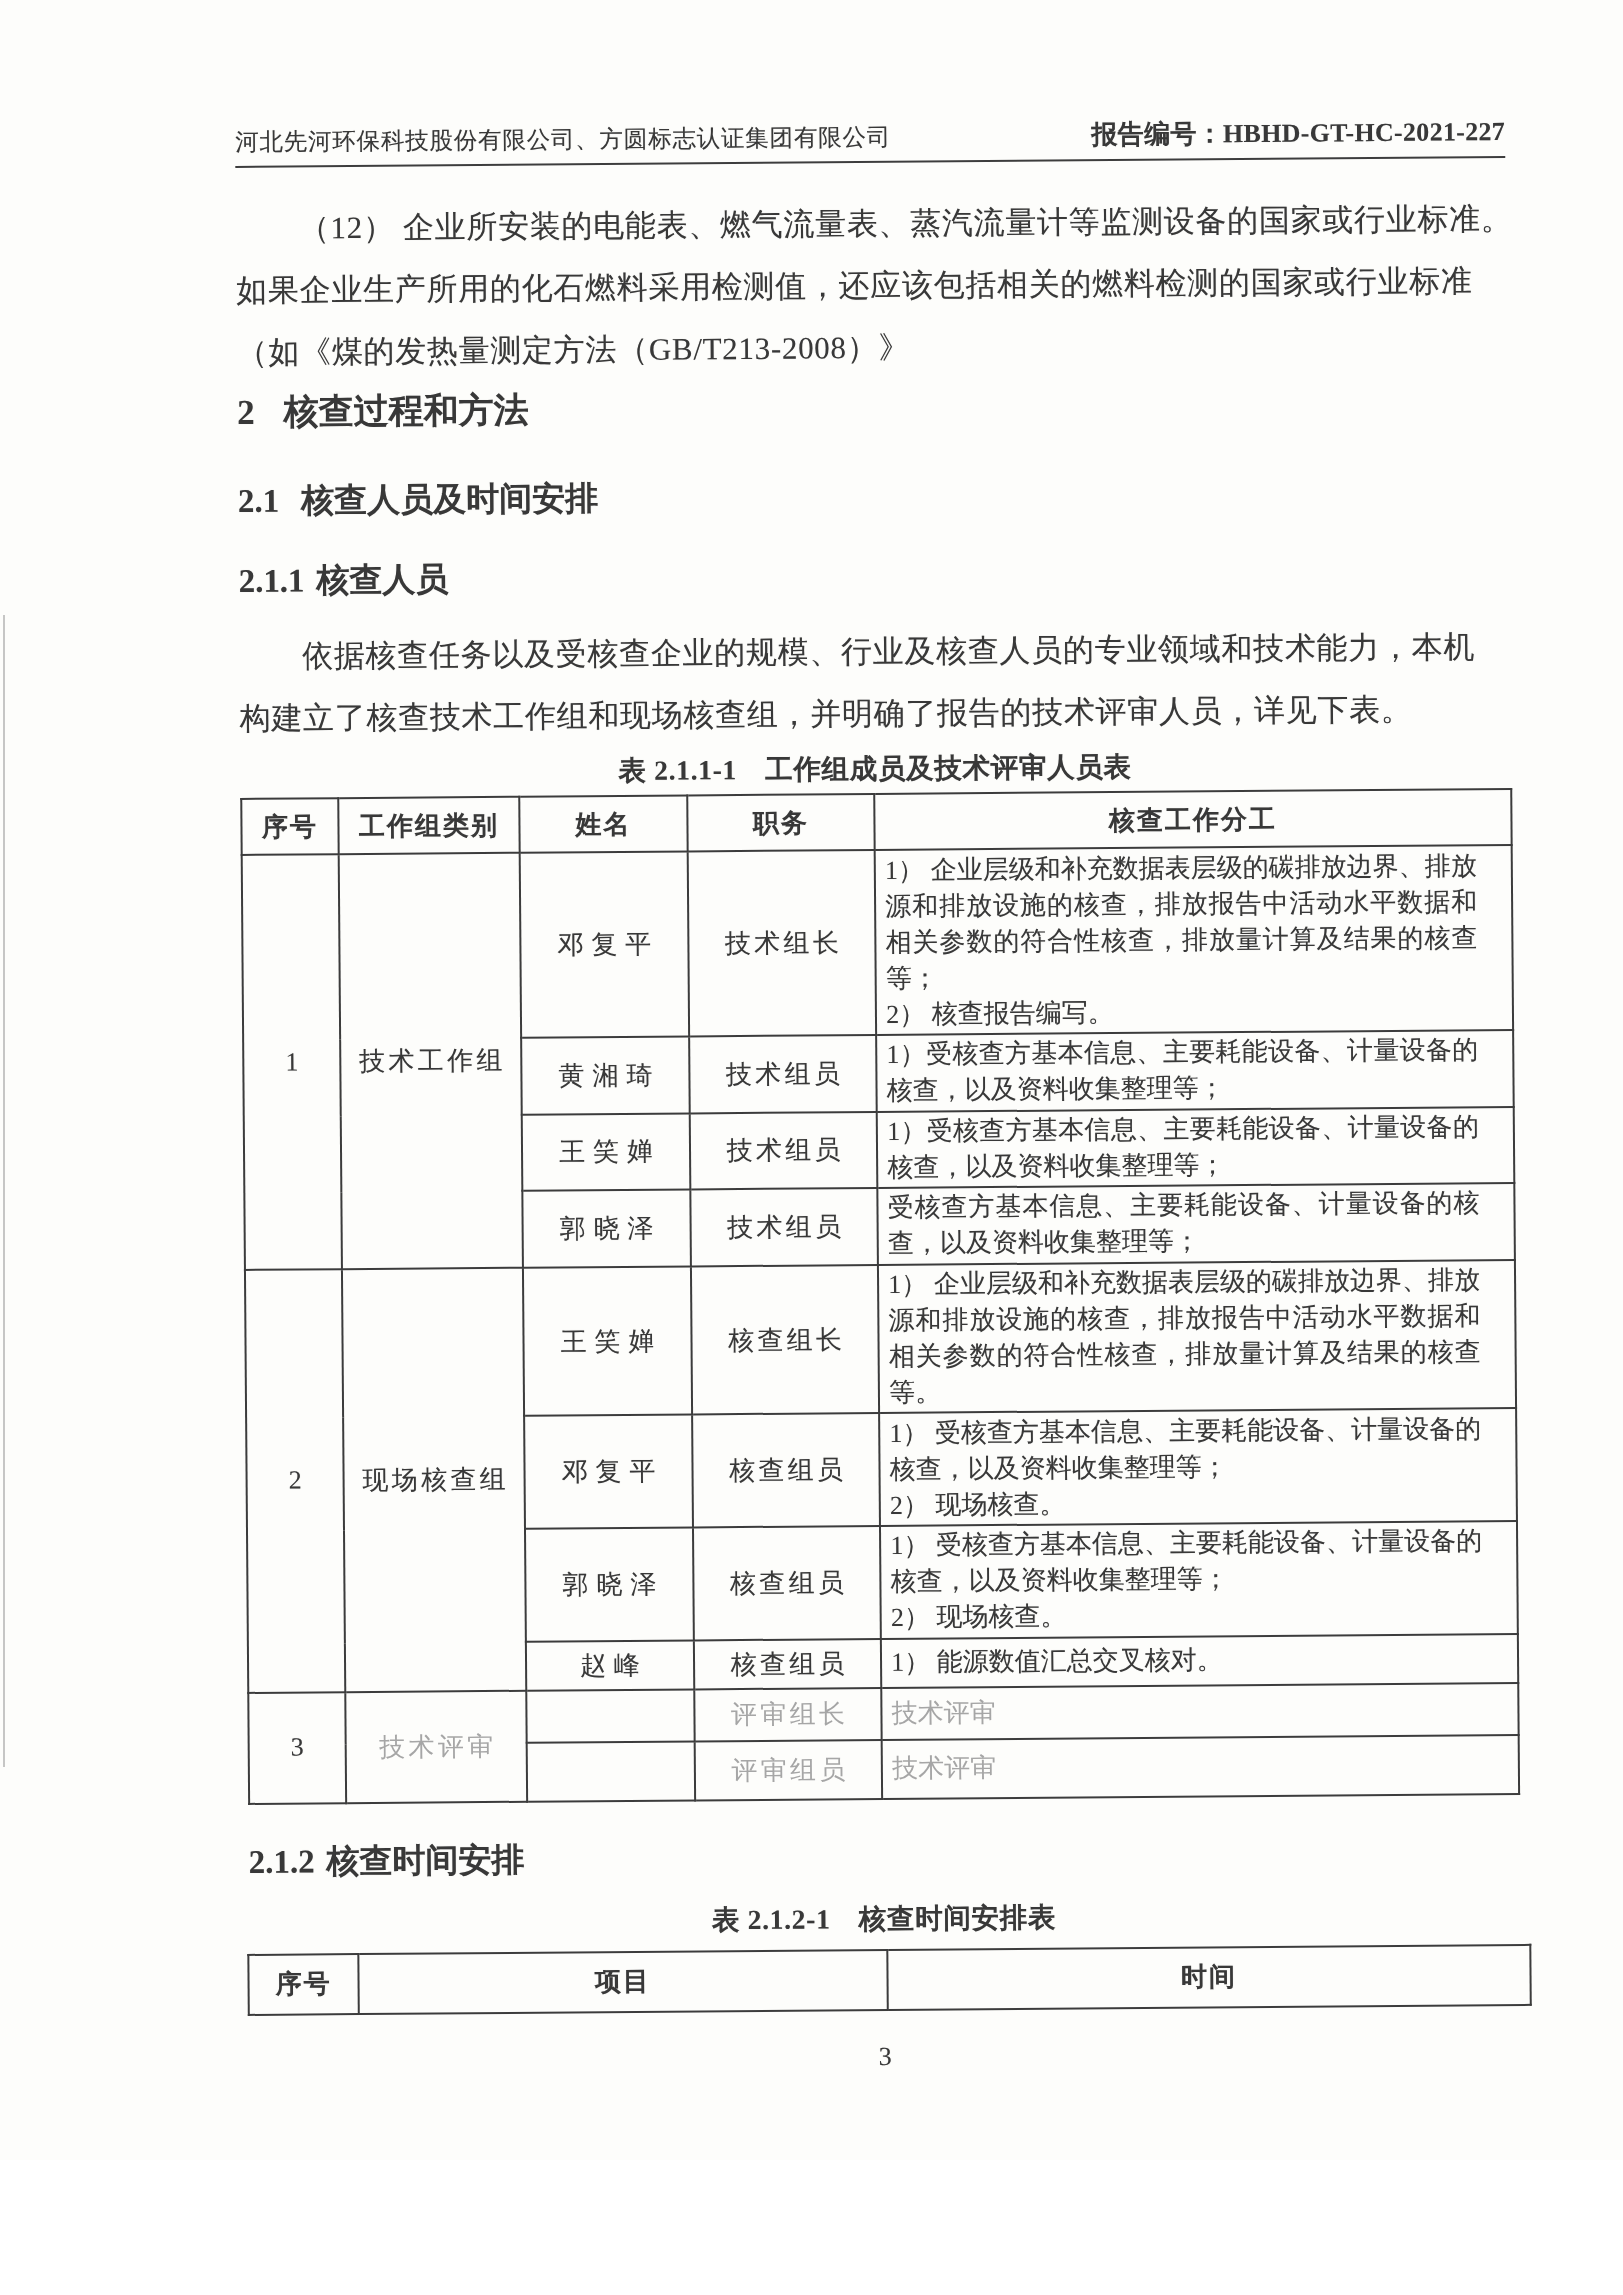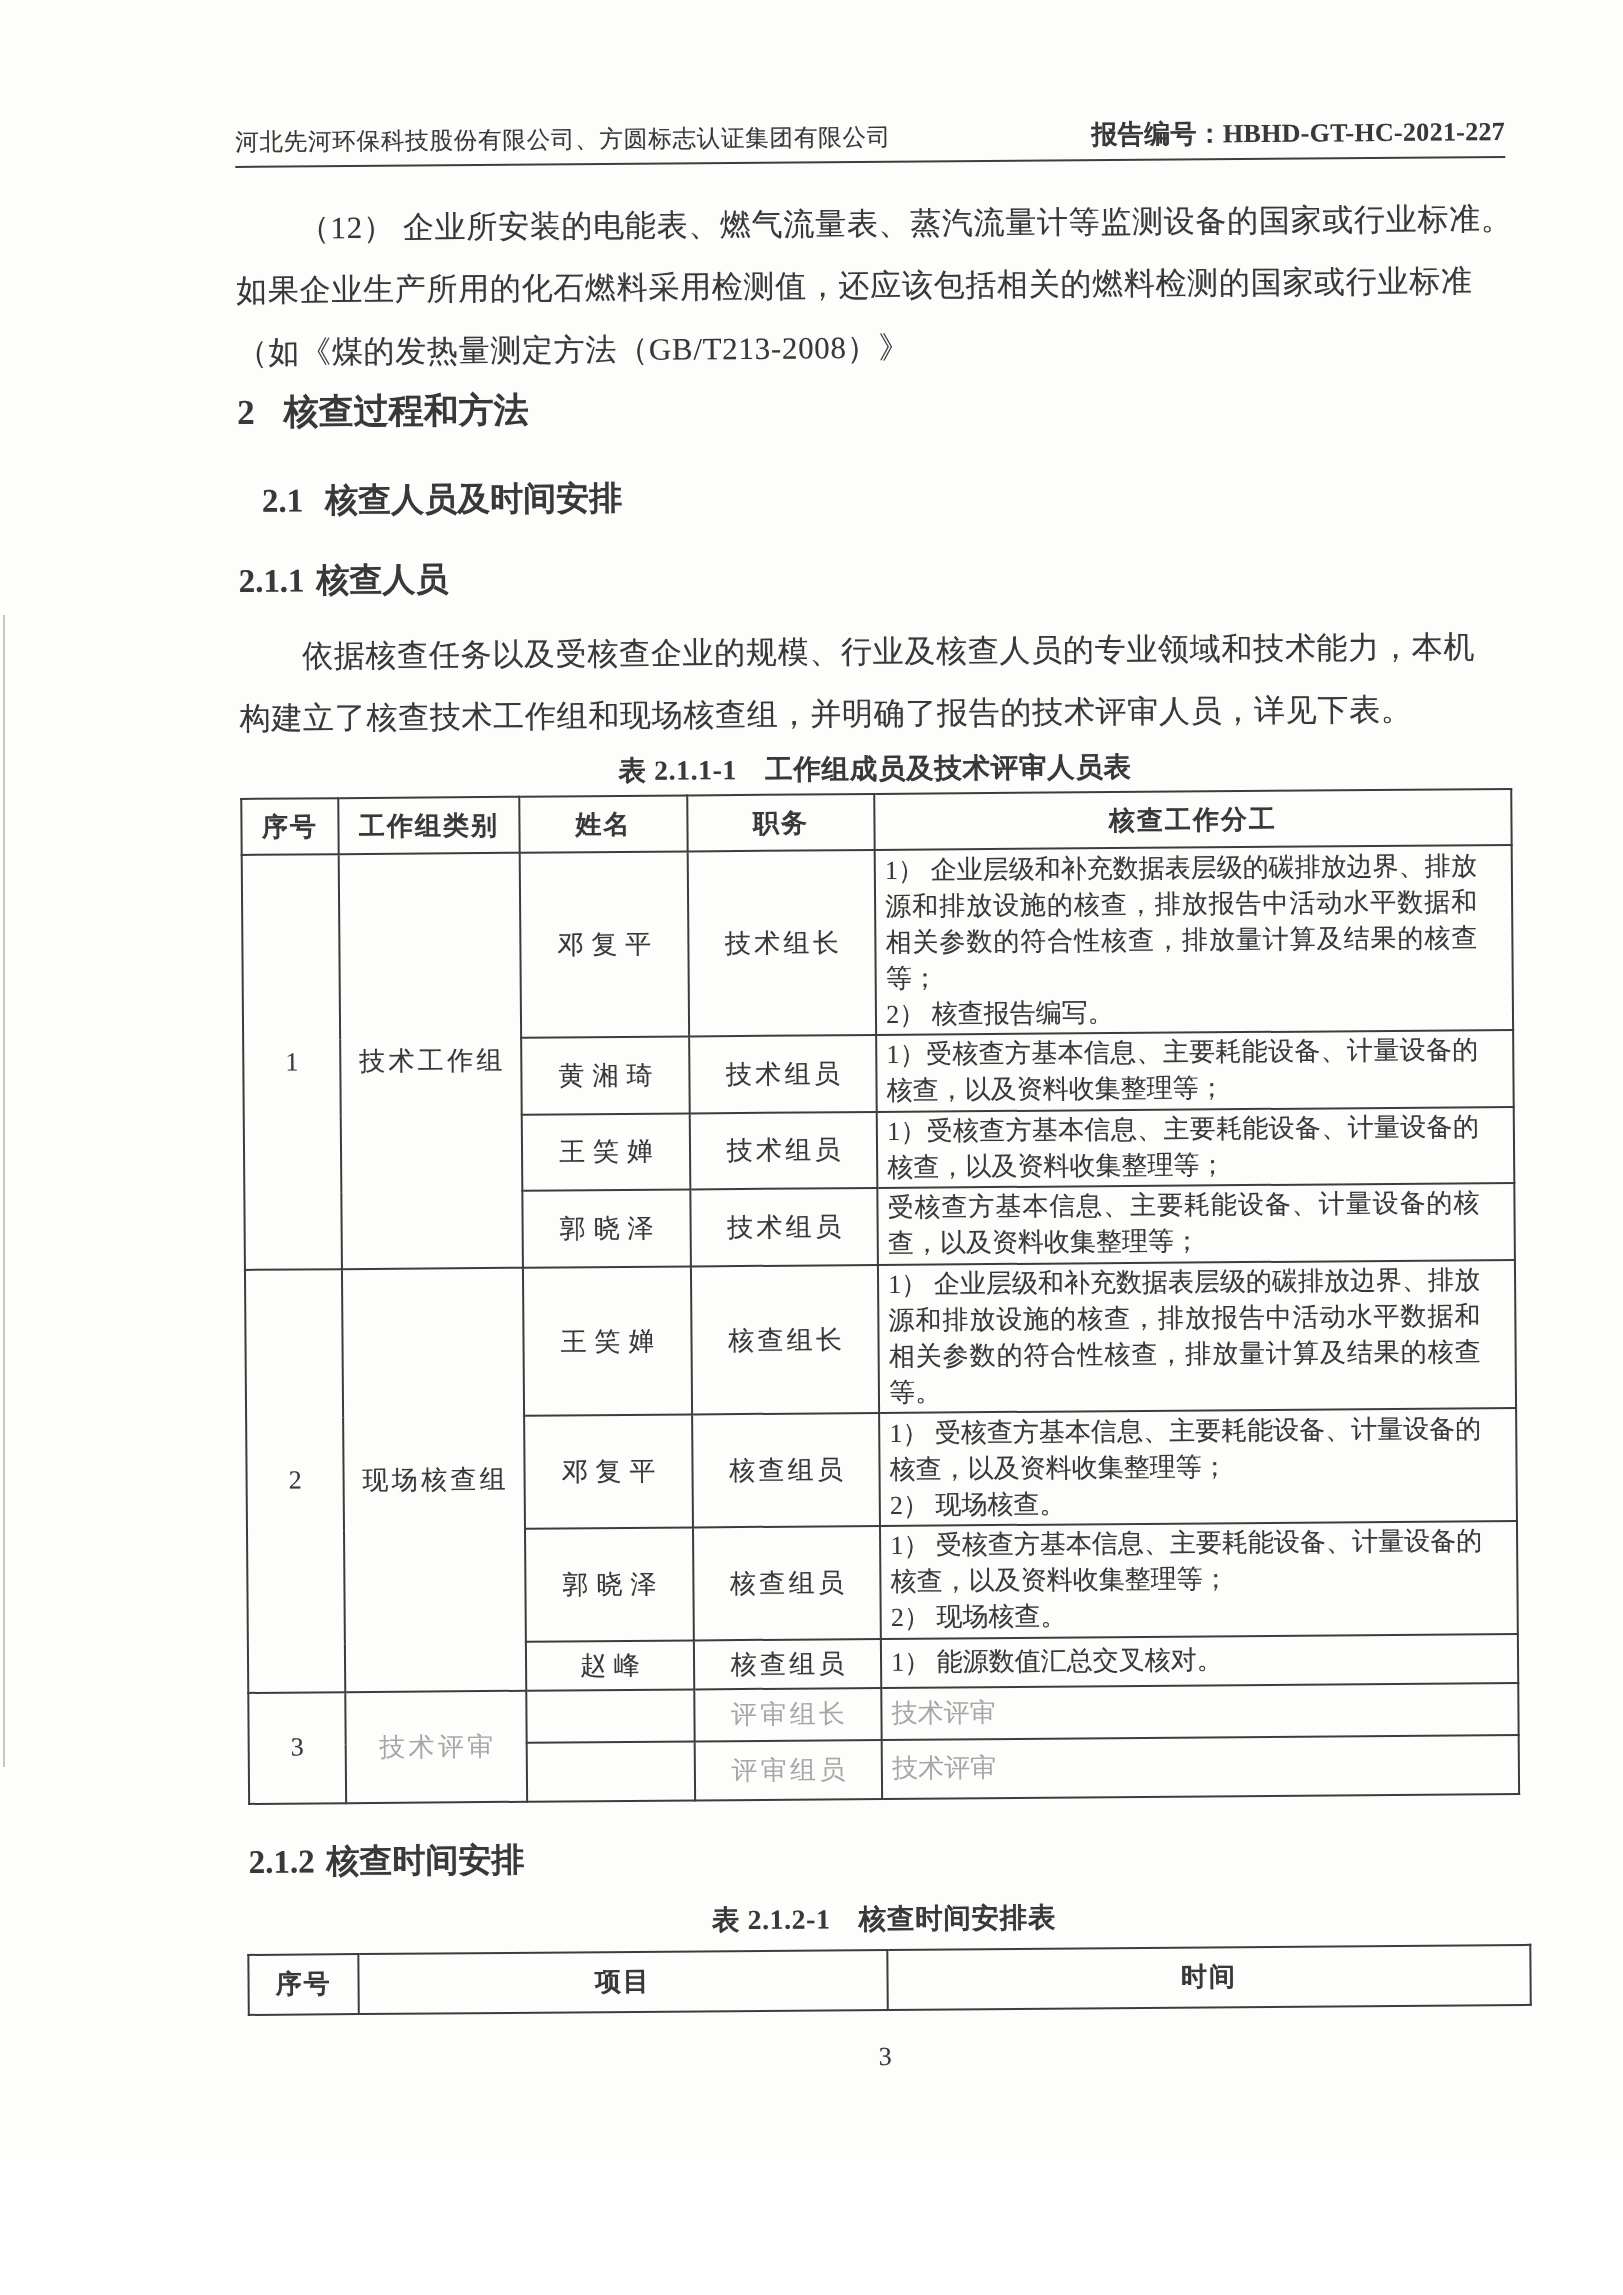--- a/index.html
+++ b/index.html
@@ -19,21 +19,21 @@
   .p-intro{margin-top:30px;}
   .bline{font-size:31px;line-height:62px;white-space:nowrap;letter-spacing:0.7px;}
   .bline.indent{text-indent:63px;}
   .h2{margin-top:5.2px;font-size:35px;line-height:47px;font-weight:700;}
   .h3{font-size:33px;line-height:47px;font-weight:700;}
   .h21{margin-top:42px;}
   .h211{margin-top:33px;}
   .h212{margin-top:34px;}
   .hnum{display:inline-block;}
   .gap-lg{margin-right:29px;}
-  .gap-md{margin-right:22px;margin-left:24px;}
+  .gap-md{margin-right:22px;}
   .gap-sm{margin-right:11.8px;}
   .p-body{margin-top:21px;}
   .caption{font-size:27.5px;line-height:48px;font-weight:700;text-align:center;letter-spacing:0.7px;}
   .cap2{margin-top:14.4px;}
   
   table{border-collapse:collapse;table-layout:fixed;}
   .t1{width:1269px;margin-top:0;}
   .t2{width:1282px;margin-left:-2px;margin-top:5.9px;}
   td,th{border:2px solid #3c3c3c;padding:0;font-weight:400;}
   .t1,.t2{border:2.6px solid #383838;}

